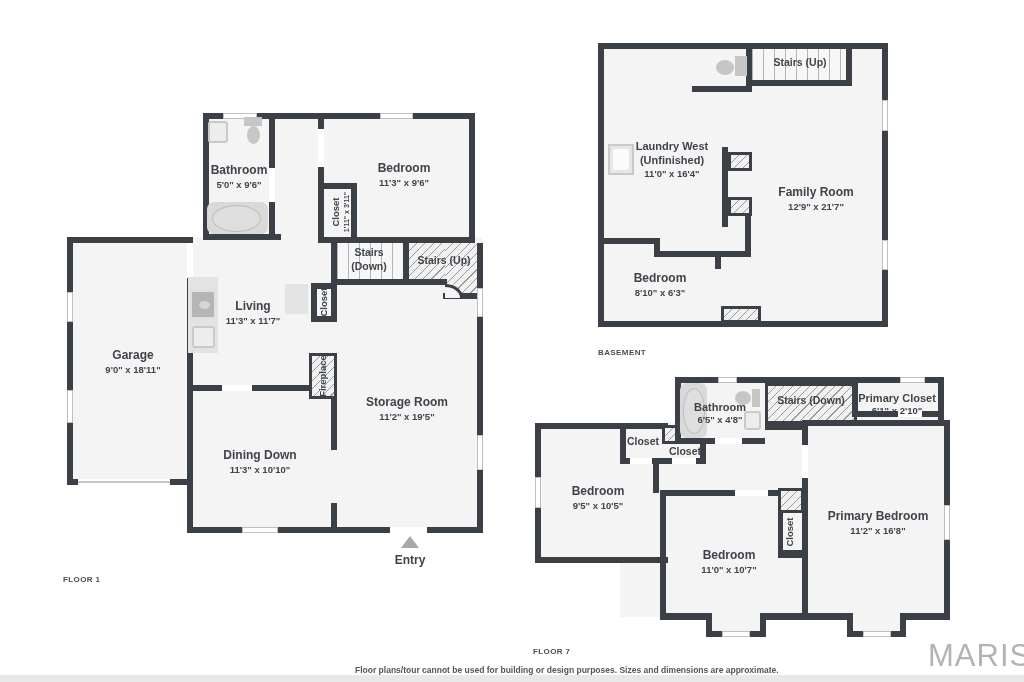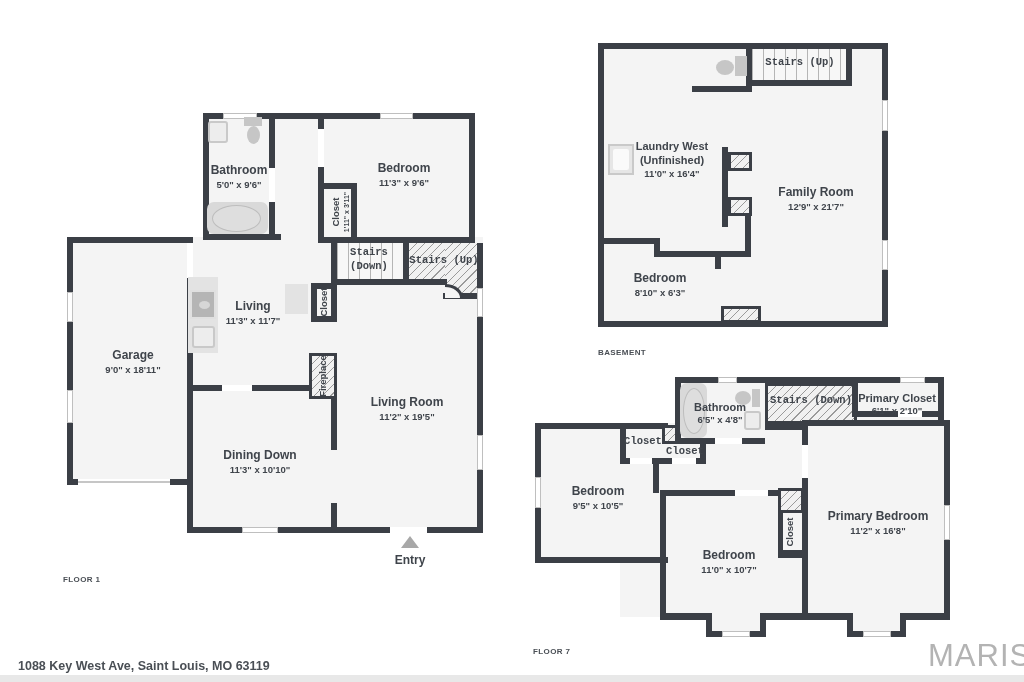--- a/index.html
+++ b/index.html
@@ -13,21 +13,21 @@
   .hatch{background:repeating-linear-gradient(135deg,#f1f1f1 0 5px,#9a9a9a 5px 6px);}
   .hbox{border:3px solid #3b3f46;background:repeating-linear-gradient(135deg,#f1f1f1 0 5px,#9a9a9a 5px 6px);box-sizing:border-box;}
   .treads{background:repeating-linear-gradient(90deg,#b5b5b5 0 1px,#f7f7f7 1px 11px);}
   .arc{background:#f4f4f4;border-top:3px solid #3b3f46;border-right:3px solid #3b3f46;
        border-top-right-radius:18px 14px;box-sizing:border-box;}
   .lbl{position:absolute;transform:translate(-50%,-50%);text-align:center;color:#3f444b;
        font-weight:700;line-height:1.3;white-space:nowrap;}
   .lbl .nm{font-size:12px;display:block;}
   .lbl .dm{font-size:9.5px;display:block;}
   .lbl.md .nm{font-size:11px;}
-  .lbl.sm .nm{font-size:10.5px;font-family:Liberation Mono, monospace;}
+  .lbl.sm .nm{font-size:10.5px;}
   .lbl.wrap{white-space:normal;}
   .rot{transform:translate(-50%,-50%) rotate(-90deg);}
   .rot .nm{font-size:9.5px;}
   .rot .dm{font-size:7px;}
   .tag{position:absolute;font-size:8px;font-weight:700;color:#4a4f55;letter-spacing:.4px;}
   .tub{background:#d9d9d9;border-radius:7px;}
   .tub b{background:#dedede;border:1px solid #bdbdbd;border-radius:50%;}
   .dot{background:#a9a9a9;border-radius:50%;}
   .fix{background:#c6c6c6;}
   .bowl{background:#c6c6c6;border-radius:50%;}
@@ -152,21 +152,21 @@
     </div>
     <div class="lbl" style="left:133px;top:362px">
       <span class="nm">Garage</span>
       <span class="dm">9'0" x 18'11"</span>
     </div>
     <div class="lbl" style="left:260px;top:462px">
       <span class="nm">Dining Down</span>
       <span class="dm">11'3" x 10'10"</span>
     </div>
     <div class="lbl" style="left:407px;top:409px">
-      <span class="nm">Living Room</span>
+      <span class="nm">Storage Room</span>
       <span class="dm">11'2" x 19'5"</span>
     </div>
     <div class="lbl" style="left:410px;top:561px">
       <span class="nm">Entry</span>
     </div>
     <span class="tag" style="left:63px;top:575px">FLOOR 1</span>
   </div>
 
   <div>
     <i class="f" style="left:598px;top:43px;width:290px;height:284px"></i>
@@ -307,16 +307,16 @@
     <div class="lbl rot" style="left:790px;top:532px">
       <span class="nm">Closet</span>
     </div>
     <div class="lbl" style="left:878px;top:523px">
       <span class="nm">Primary Bedroom</span>
       <span class="dm">11'2" x 16'8"</span>
     </div>
     <span class="tag" style="left:533px;top:647px">FLOOR 7</span>
   </div>
 
-  <div class="addr">1088 Key West Ave, Saint Louis, MO 63119</div>
+  <div class="disc">Floor plans/tour cannot be used for building or design purposes. Sizes and dimensions are approximate.</div>
   <div class="brand">MARIS</div>
   <div class="strip"></div>
 </div>
 
 </body></html>

